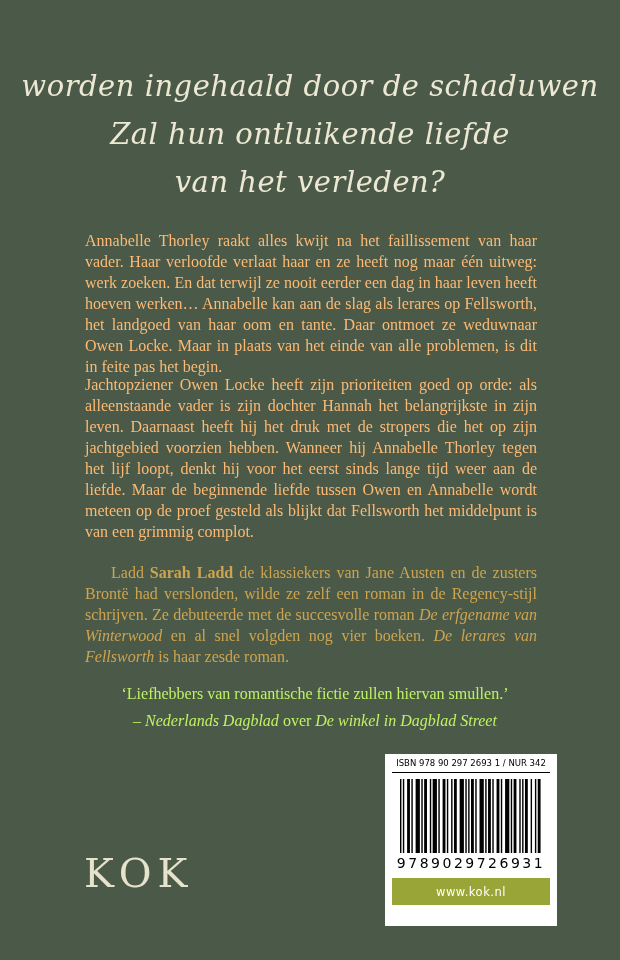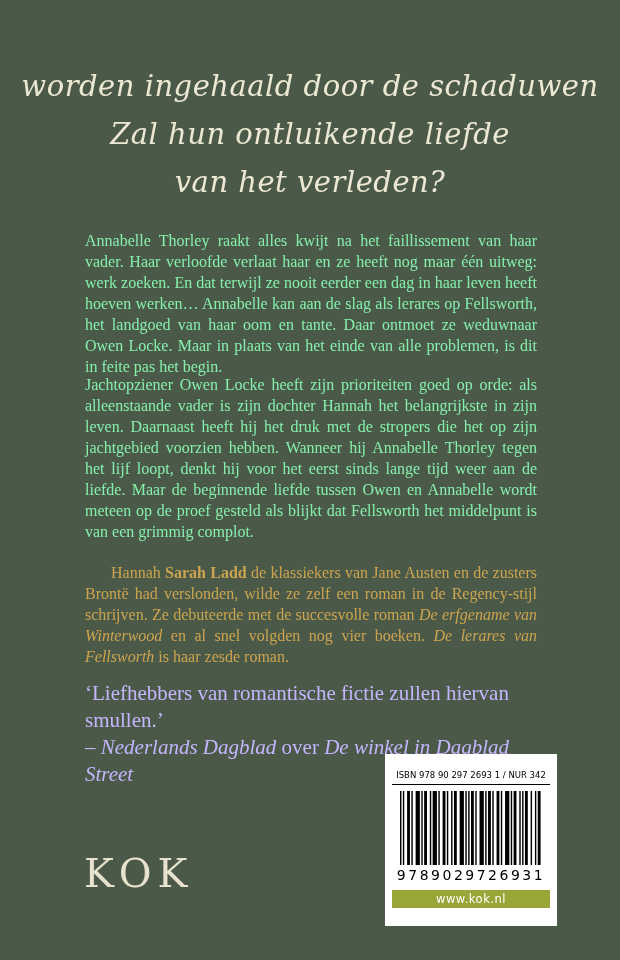--- a/index.html
+++ b/index.html
@@ -16,51 +16,51 @@
     font-family:"DejaVu Serif", serif;
     font-style:italic;
     color:#ece8d3;
     font-size:29px;
     line-height:48px;
     letter-spacing:0.5px;
   }
   .body-text {
     position:absolute;
     left:85px; width:452px;
-    color:#86efac;
+    color:#fdba74;
     font-size:16px;
     line-height:21px;
     text-align:justify;
   }
   .p1 { top:230px; }
   .p2 { top:374px; }
   .bio { top:562px; color:#cda44f; text-indent:26px; }
   .bio b { font-weight:bold; }
   .bio i { font-style:italic; }
   .quote {
     position:absolute; left:85px; width:460px; top:680px;
-    color:#c4b5fd;
-    font-size:21px;
+    color:#bef264;
+    font-size:16px;
     line-height:27px;
-    text-align:left;
+    text-align:center;
   }
   .quote .attr i { }
   .publisher {
     position:absolute; left:84px; top:850px;
     color:#e7e2cc;
     font-family:"DejaVu Serif", serif;
     font-size:40px;
     letter-spacing:6px;
   }
   .barcode-box {
     position:absolute; left:385px; top:754px;
     width:172px; height:172px;
     background:#ffffff;
     box-sizing:border-box;
-    padding:16px 7px;
+    padding:4px 7px;
     display:flex; flex-direction:column;
   }
   .isbn-line {
     font-family:"DejaVu Sans", sans-serif;
     font-size:8.5px;
     color:#000;
     text-align:center;
     white-space:nowrap;
     border-bottom:1px solid #000;
     padding-bottom:4px;
@@ -73,21 +73,21 @@
   .digits {
     font-family:"DejaVu Sans", sans-serif;
     font-size:14px;
     color:#000;
     text-align:center;
     letter-spacing:2.5px;
     white-space:nowrap;
   }
   .site-strip {
     margin-top:7px;
-    height:18px;
+    height:27px;
     background:#99a637;
     color:#ffffff;
     font-family:"DejaVu Sans", sans-serif;
     font-size:11.5px;
     display:flex; align-items:center; justify-content:center;
     letter-spacing:0.5px;
   }
 </style>
 </head>
 <body>
@@ -98,21 +98,21 @@
     <div>worden ingehaald door de schaduwen</div>
     <div>Zal hun ontluikende liefde</div>
     <div>van het verleden?</div>
   </div>
 
   <div class="body-text p1">Annabelle Thorley raakt alles kwijt na het faillissement van haar vader. Haar verloofde verlaat haar en ze heeft nog maar één uitweg: werk zoeken. En dat terwijl ze nooit eerder een dag in haar leven heeft hoeven werken…  Annabelle kan aan de slag als lerares op Fellsworth, het landgoed van haar oom en tante. Daar ontmoet ze weduwnaar Owen Locke. Maar in plaats van het einde van alle problemen, is dit in feite pas het begin.</div>
 
   <div class="body-text p2">Jachtopziener Owen Locke heeft zijn prioriteiten goed op orde: als alleenstaande vader is zijn dochter Hannah het belangrijkste in zijn leven. Daarnaast heeft hij het druk met de stropers die het op zijn jachtgebied voorzien hebben. Wanneer hij Annabelle Thorley tegen het lijf loopt, denkt hij voor het eerst sinds lange tijd weer aan de liefde. Maar de beginnende liefde tussen Owen en Annabelle wordt meteen op de proef gesteld als blijkt dat Fellsworth het middelpunt is van een grimmig complot.</div>
 
   <div class="body-text bio">
-    <span>Hannah </span><b>Sarah Ladd</b><span> de klassiekers van Jane Austen en de zusters Brontë had verslonden, wilde ze zelf een roman in de Regency-stijl schrijven. Ze debuteerde met de succesvolle roman </span><i>De erfgename van Winterwood</i><span> en al snel volgden nog vier boeken. </span><i>De lerares van Fellsworth</i><span> is haar zesde roman.</span>
+    <span>Ladd </span><b>Sarah Ladd</b><span> de klassiekers van Jane Austen en de zusters Brontë had verslonden, wilde ze zelf een roman in de Regency-stijl schrijven. Ze debuteerde met de succesvolle roman </span><i>De erfgename van Winterwood</i><span> en al snel volgden nog vier boeken. </span><i>De lerares van Fellsworth</i><span> is haar zesde roman.</span>
   </div>
 
   <div class="quote">
     <div>‘Liefhebbers van romantische fictie zullen hiervan smullen.’</div>
     <div class="attr"><span>– </span><i>Nederlands Dagblad</i><span> over </span><i>De winkel in Dagblad Street</i></div>
   </div>
 
   <div class="publisher">KOK</div>
 
   <div class="barcode-box">

